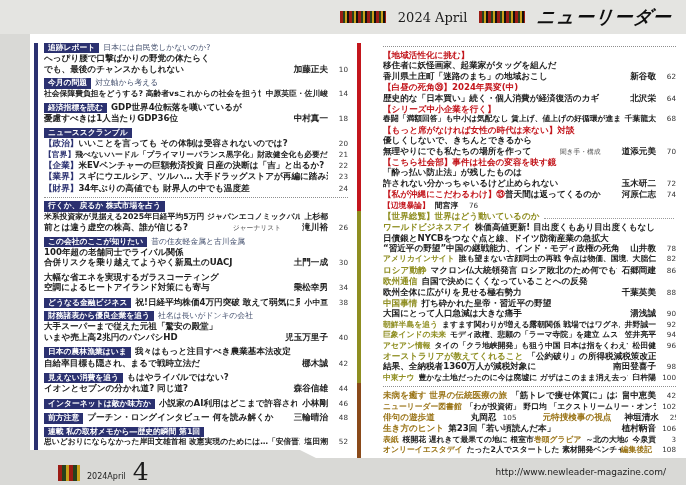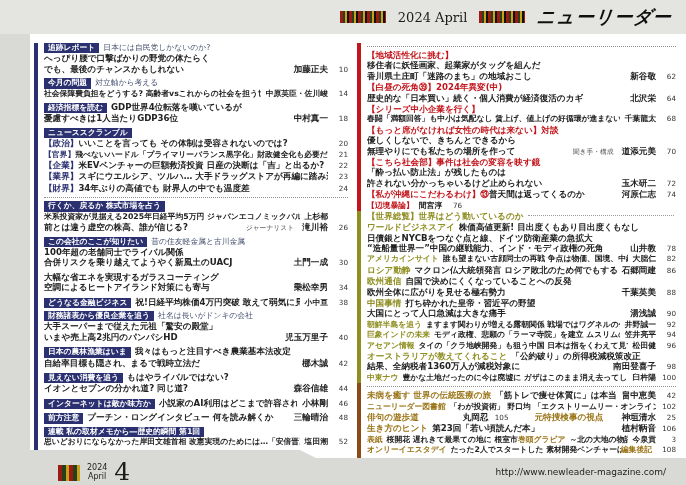--- a/index.html
+++ b/index.html
@@ -13,56 +13,56 @@
     display:flex;align-items:center;justify-content:flex-end;gap:12px;padding-right:14px;box-sizing:border-box}
   .stripes{width:46px;height:12px;flex:none;
     background:repeating-linear-gradient(90deg,#9b1b14 0 3px,#27401c 3px 5px,#c8a01a 5px 7px,#14100d 7px 9px)}
   .issue{font-family:"DejaVu Serif",serif;font-size:13px;color:#1c1c1c}
   .logo{font-size:18px;font-weight:bold;font-style:italic;letter-spacing:1px;color:#0f0f0f;transform:skewX(-6deg)}
   
   .panel{position:absolute;top:34px;left:30px;right:0;bottom:27px;background:#ffffff;
     display:flex;gap:9px;padding:9px 10px 5px 4px;box-sizing:border-box}
   .col-left{width:304px;flex:none;border-left:4px solid #2b3170;padding-left:6px}
   .col-right{flex:1;display:flex;flex-direction:column;min-width:0}
-  .sec{border-left:4px solid;padding-left:6px}
+  .sec{border-left:4px solid;padding-left:22px}
   .sec-red{border-color:#c3161c}
   .sec-olive{border-color:#8f8e21}
   .sec-brown{border-color:#8a4a1a}
   
   .row{display:flex;align-items:baseline;line-height:10.4px;font-size:8.6px;font-weight:bold;
     white-space:nowrap;overflow:hidden}
   .row.sm{font-size:7.8px}
   .gap{height:3px}
   .dotline{border-top:1px dotted #8f8f8f;margin:3px 0}
   .tagbox{background:#2b3170;color:#fff;font-size:7.8px;padding:0 4px;margin-right:4px;font-weight:bold;flex:none}
   .cat{color:#2b3170;flex:none}
   .lead{color:#44506e;font-weight:normal;font-size:7.8px;flex:none}
   .lead.b{font-weight:bold;color:#222;font-size:8.6px}
   .x{flex:none}
   .grow{flex:1 1 auto;min-width:4px;overflow:hidden;text-overflow:clip}
-  .role{font-weight:normal;font-size:6.8px;color:#555;margin:0 3px;flex:none}
+  .role{font-weight:normal;font-size:6.8px;color:#555;margin:0 16px;flex:none}
   .a{margin-left:5px;flex:none}
   .p{width:16px;text-align:right;margin-left:4px;font-size:7.2px;font-weight:normal;color:#333;flex:none}
   .rhead{color:#c3161c;flex:none}
   .otag{color:#8f8e21;margin-right:4px;flex:none}
   .btag{color:#9a7417;margin-right:4px;flex:none}
-  .secline{display:flex;align-items:center;line-height:11px}
+  .secline{display:flex;align-items:flex-end;line-height:11px}
   .sectext{color:#8f8e21;font-weight:bold;font-size:8.6px;flex:none}
   .leader{flex:1;border-bottom:1px dotted #9a9a9a;margin:0 2px 3px 4px;height:1px}
   .note{font-size:8px;font-weight:bold;line-height:12px;margin-top:1px}
   .half{flex:1;display:flex;align-items:baseline;min-width:0;overflow:hidden}
   .half+.half{margin-left:26px}
   
   .footband{position:absolute;left:0;right:0;bottom:0;height:27px;background:#d9d9d6}
   .foot-ext{position:absolute;left:0;bottom:0;height:35px;width:370px;background:#d9d9d6;
     clip-path:polygon(0 0,300px 0,370px 100%,0 100%);border-radius:0 6px 0 0}
   .dateblock{position:absolute;left:58px;bottom:4px;display:flex;align-items:flex-end;gap:7px}
   .fstripes{width:22px;height:16px;flex:none;
     background:repeating-linear-gradient(90deg,#9b1b14 0 4px,#27401c 4px 8px,#c8a01a 8px 11px)}
-  .dcol{display:flex;flex-direction:column;align-items:center;font-size:8px;line-height:9px;color:#1c1c1c}
+  .dcol{display:flex;align-items:center;font-size:8px;line-height:9px;color:#1c1c1c}
   .bignum{font-family:"DejaVu Serif",serif;font-size:25px;line-height:19px;color:#1c1c1c}
   .url{position:absolute;right:20px;bottom:8px;font-size:9px;color:#222}
 </style>
 </head>
 <body>
 
 <div class="topband">
   <span class="stripes"></span>
   <span class="issue">2024 April</span>
   <span class="stripes"></span>
@@ -336,21 +336,21 @@
         <div class="row">
           <span class="otag">ワールドビジネスアイ</span>
           <span class="x grow">株価高値更新! 目出度くもあり目出度くもなし</span>
           <span class="p"></span>
         </div>
         <div class="row">
           <span class="x grow">日債銀とNYCBをつなぐ点と線、ドイツ防衛産業の急拡大</span>
           <span class="p"></span>
         </div>
         <div class="row">
-          <span class="x grow">“造船量世界一”中国の継戦能力、インド・モディ政権の死角</span>
+          <span class="x grow">“習近平の野望”中国の継戦能力、インド・モディ政権の死角</span>
           <span class="a">山井教</span>
           <span class="p">78</span>
         </div>
         <div class="row sm">
           <span class="otag">アメリカインサイト</span>
           <span class="x grow">誰も望まない古顔同士の再戦 争点は物価、国境、中絶、民主主義</span>
           <span class="a">大朏仁</span>
           <span class="p">82</span>
         </div>
         <div class="row">

